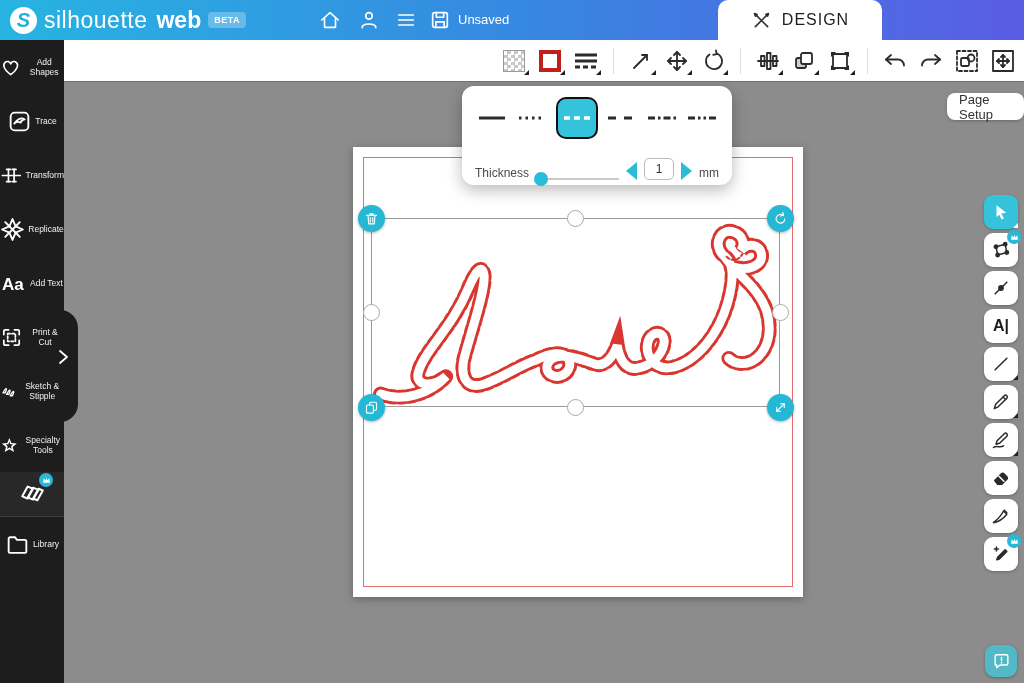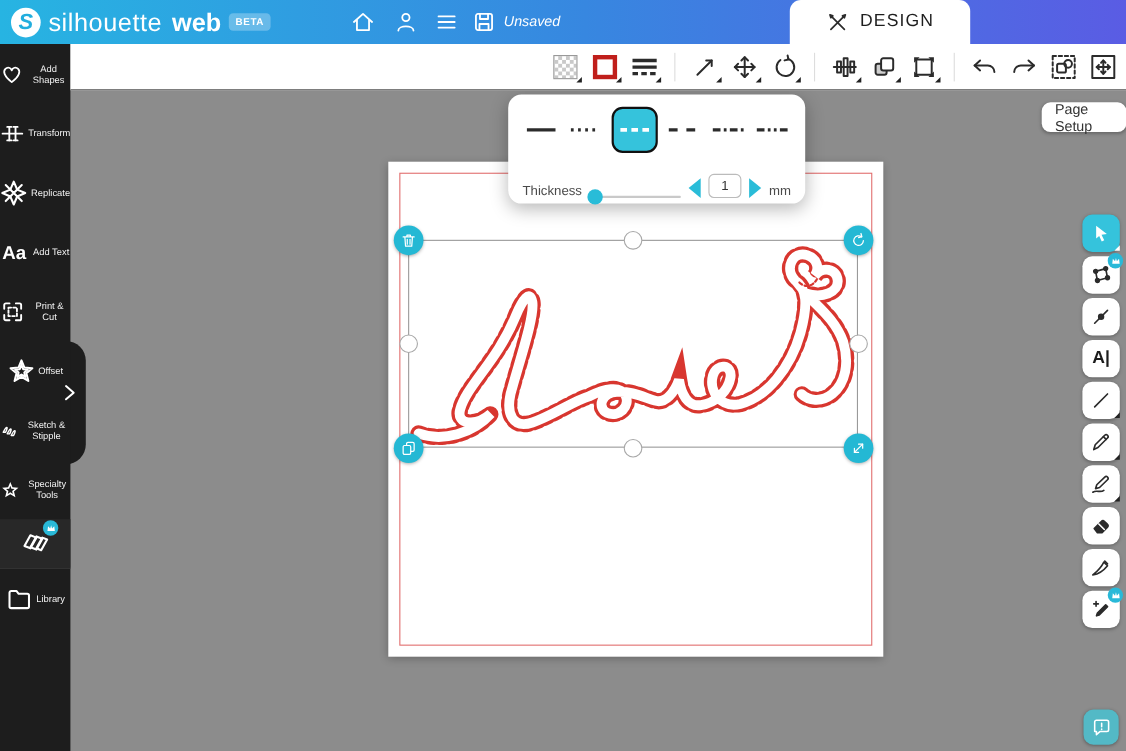--- a/index.html
+++ b/index.html
@@ -10,21 +10,21 @@
   #topbar { position:absolute; left:0; top:0; width:1024px; height:40px;
     background:linear-gradient(90deg,#27b4e2 0%, #3787e0 52%, #5a5ce4 100%); z-index:40;}
   .brand { position:absolute; left:10px; top:0; height:40px; display:flex; align-items:center; gap:7px;}
   .logo-circle { width:27px; height:27px; border-radius:50%; background:#fff; color:#22aede;
     display:flex; align-items:center; justify-content:center; font-size:20px; font-weight:bold; font-style:italic;}
   .brand-light { color:#fff; font-size:23px; font-weight:300; letter-spacing:.5px;}
   .brand-bold  { color:#fff; font-size:23px; font-weight:800; margin-left:2px;}
   .beta-badge { background:rgba(255,255,255,.28); color:#fff; font-size:9px; font-weight:bold;
     padding:3px 6px; border-radius:4px; letter-spacing:.5px;}
   .tb-ico { position:absolute; top:8px; width:24px; height:24px; display:flex; align-items:center; justify-content:center;}
-  .unsaved { position:absolute; left:458px; top:12px; color:#fff; font-size:13px; font-style:italic;}
+  .unsaved { position:absolute; left:458px; top:12px; color:#fff; font-size:13px; }
   svg.icw { stroke:#fff; fill:none; stroke-width:1.8; stroke-linecap:round; stroke-linejoin:round;}
   svg.ic  { stroke:#2b2b2b; fill:none; stroke-width:1.8; stroke-linecap:round; stroke-linejoin:round;}
 
   .design-tab { position:absolute; left:718px; top:0; width:164px; height:40px; background:#fff;
     border-radius:10px 10px 0 0; display:flex; align-items:center; justify-content:center; gap:10px;
     color:#1e1e1e; font-size:16px; letter-spacing:1px; z-index:41; cursor:pointer;}
   .send-tab { position:absolute; left:882px; top:0; width:142px; height:40px;
     display:flex; align-items:center; justify-content:center; gap:10px;
     color:#fff; font-size:16px; letter-spacing:1px; cursor:pointer;}
 
@@ -247,20 +247,27 @@
 </div>
 <div id="sidebar">
 
   <div class="sb-item">
     <svg class="icw" width="25" height="25" viewBox="0 0 24 24">
       <path d="M12 20 C4 14 3 9 5.5 6.5 C8 4 11 5.5 12 8 C13 5.5 16 4 18.5 6.5 C21 9 20 14 12 20 Z"></path>
     </svg>
     <span class="sb-label">Add Shapes</span>
   </div>
 
+  <div class="sb-item">
+    <svg class="icw" width="25" height="25" viewBox="0 0 24 24">
+      <rect x="3.5" y="3.5" width="17" height="17" rx="4"></rect>
+      <path d="M7 14 c3 -5 7 -6 10 -4 c-2 0 -3 1 -4 3 c-2 -1 -4 -1 -6 1 z"></path>
+    </svg>
+    <span class="sb-label">Trace</span>
+  </div>
 
   <div class="sb-item">
     <svg class="icw" width="25" height="25" viewBox="0 0 24 24">
       <path d="M2.5 12 h19"></path>
         <path d="M9 5.5 v13 M15 5.5 v13"></path>
         <path d="M7 5.5 h4 M7 18.5 h4 M13 5.5 h4 M13 18.5 h4"></path>
     </svg>
     <span class="sb-label">Transform</span>
   </div>
 
@@ -281,27 +288,20 @@
 
   <div class="sb-item">
     <svg class="icw" width="25" height="25" viewBox="0 0 24 24">
       <path d="M4 9 V5.5 a1.5 1.5 0 0 1 1.5 -1.5 H9 M15 4 h3.5 A1.5 1.5 0 0 1 20 5.5 V9 M20 15 v3.5 a1.5 1.5 0 0 1 -1.5 1.5 H15 M9 20 H5.5 A1.5 1.5 0 0 1 4 18.5 V15"></path>
       <rect x="8" y="8" width="8" height="8" stroke-dasharray="2.5 2"></rect>
     </svg>
     <span class="sb-label">Print &amp; Cut</span>
   </div>
 
 
-  <div class="sb-item">
-    <svg class="icw" width="25" height="25" viewBox="0 0 24 24" stroke-width="1.4">
-      <path d="M12 2.5 L14.6 8.8 L21.5 9.3 L16.3 13.8 L18 20.5 L12 16.8 L6 20.5 L7.7 13.8 L2.5 9.3 L9.4 8.8 Z"></path>
-      <path d="M12 6.5 L13.5 10.2 L17.5 10.5 L14.5 13.1 L15.5 17 L12 14.9 L8.5 17 L9.5 13.1 L6.5 10.5 L10.5 10.2 Z"></path>
-    </svg>
-    <span class="sb-label">Offset</span>
-  </div>
 
   <div class="sb-item">
     <svg class="icw" width="25" height="25" viewBox="0 0 24 24" stroke-width="1.5">
       <path d="M4 14 C8 6 11 6 7 14 Z"></path>
         <path d="M9 16 C13 8 16 8 12 16 Z"></path>
         <path d="M14 18 C18 10 21 10 17 18 Z"></path>
     </svg>
     <span class="sb-label">Sketch &amp; Stipple</span>
   </div>
 

